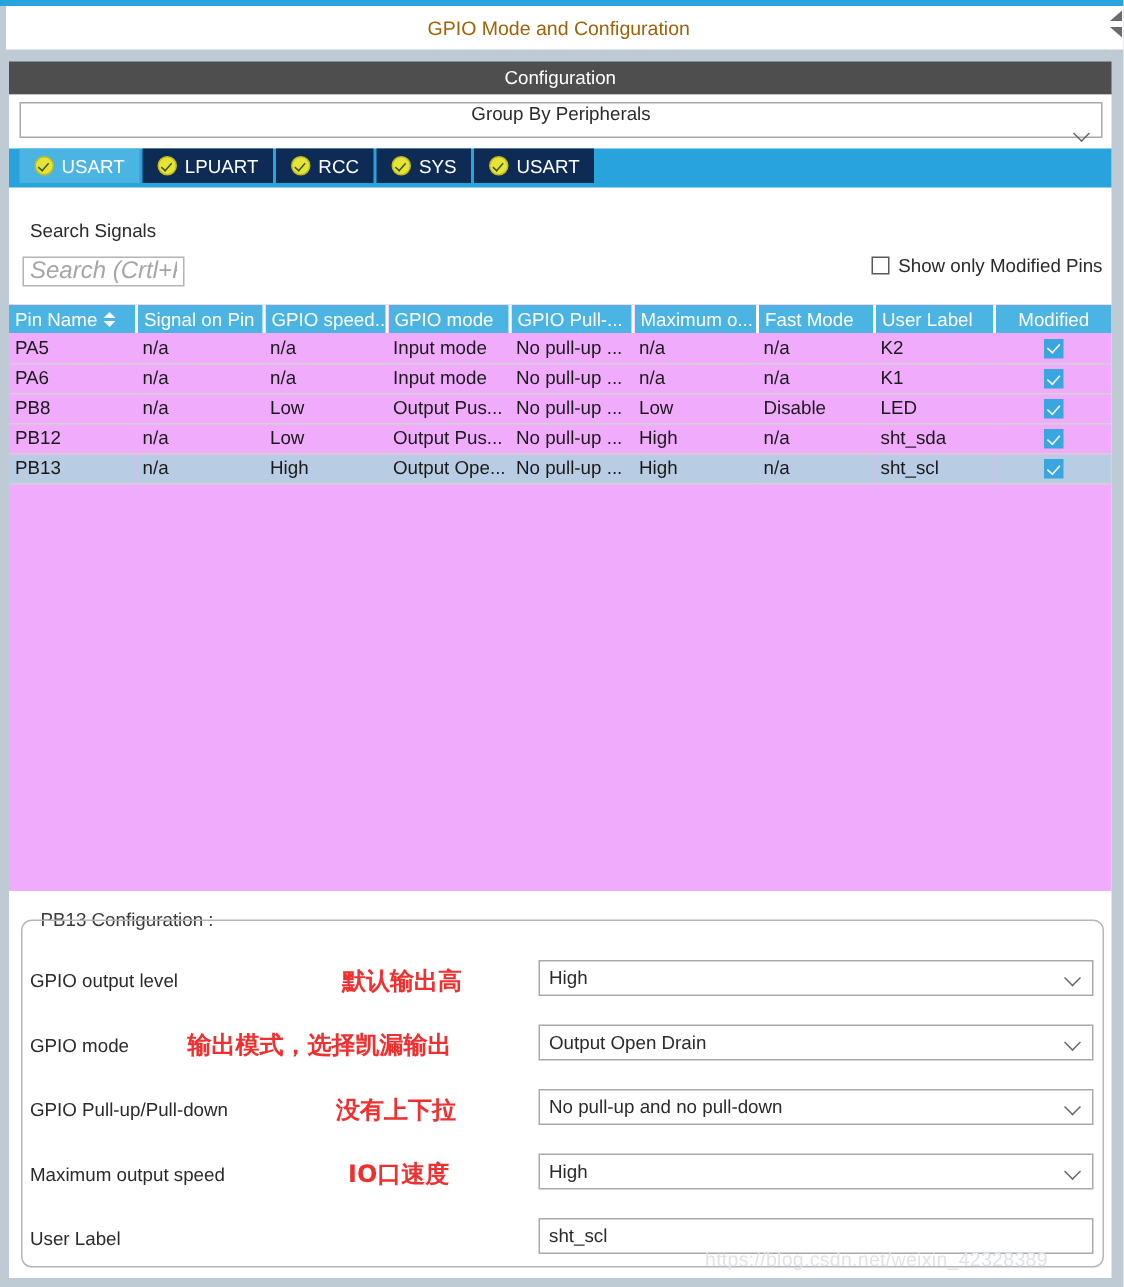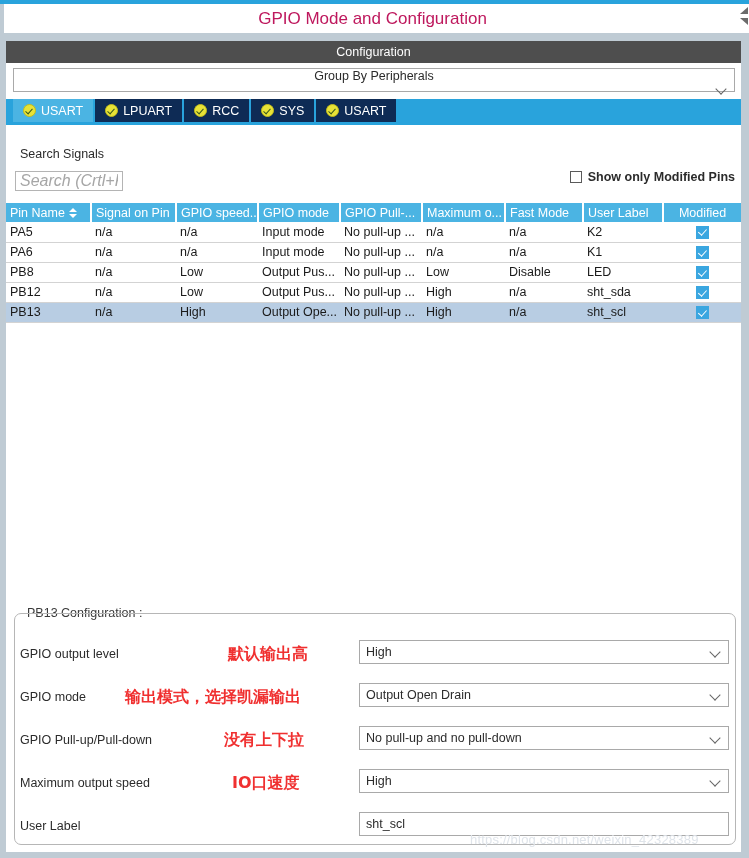--- a/index.html
+++ b/index.html
@@ -29,22 +29,22 @@
   .titlebar {
     position: absolute;
     left: 4px; top: 4px;
     width: 737px; height: 29px;
     background: #ffffff;
     display: flex;
     align-items: center;
     justify-content: center;
   }
   .titlebar-text {
-    font-size: 17px;
-    color: #be185d;
+    font-size: 13px;
+    color: #a16207;
   }
   .title-scroll-nub {
     position: absolute;
     right: 0; top: 4px;
     width: 9px; height: 29px;
     background: #ffffff;
   }
   .title-scroll-nub::before,
   .title-scroll-nub::after {
     content: "";
@@ -193,36 +193,35 @@
 
   
   .showmod {
     position: absolute;
     right: 14px; top: 170px;
     display: flex;
     align-items: center;
     gap: 6px;
     font-size: 12.5px;
     color: #2b2b2b;
-    font-weight: bold;
   }
   .cb-empty {
     width: 12px; height: 12px;
     border: 1px solid #5a5a5a;
     background: #ffffff;
     box-sizing: border-box;
     flex: none;
   }
 
   
   .table-wrap {
     position: absolute;
     left: 6px; top: 203px;
     width: 735px; height: 391px;
-    background: #ffffff;
+    background: #f0abfc;
     overflow: hidden;
   }
   table.pins {
     border-collapse: collapse;
     table-layout: fixed;
     width: 735px;
     font-size: 12.5px;
   }
   table.pins th {
     background: #4bb4e3;

